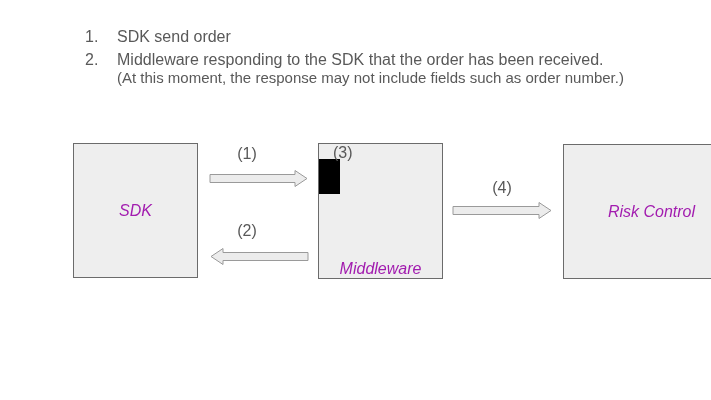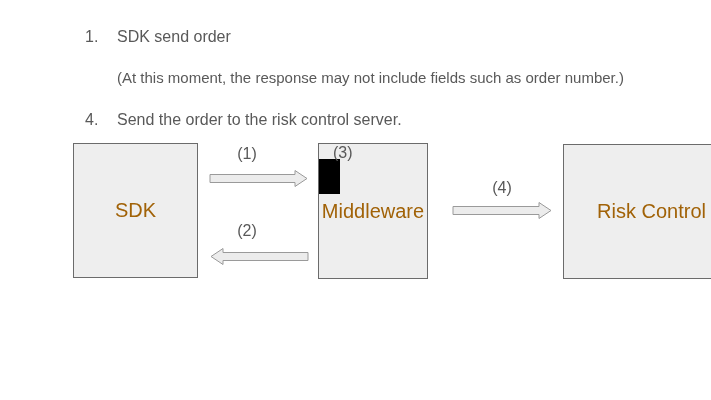--- a/index.html
+++ b/index.html
@@ -36,24 +36,24 @@
     white-space:nowrap;
     color:var(--text);
   }
   
   .node{
     position:absolute;
     background:var(--box-fill);
     border:1px solid var(--box-border);
     box-sizing:border-box;
     display:flex;align-items:center;justify-content:center;
-    font-size:20px;color:#a16207;
+    font-size:16px;color:#a21caf;font-style:italic;
   }
   .node-sdk{left:53px;top:143px;width:125px;height:135px;}
-  .node-mw{left:298px;top:143px;width:110px;height:136px;}
+  .node-mw{left:298px;top:143px;width:125px;height:136px;align-items:flex-end;}
   .node-rc{left:543px;top:144px;width:149px;height:135px;padding-left:28px;}
   .marker{
     position:absolute;left:299px;top:159px;width:21px;height:35px;
     background:var(--marker);
   }
   .arrows{position:absolute;left:0;top:0;}
   .arrows polygon{fill:var(--arrow-fill);stroke:var(--arrow-border);stroke-width:1;}
   .alabel{
     position:absolute;
     font-size:16px;line-height:17px;color:var(--text);
@@ -65,24 +65,24 @@
   .l4{left:462px;top:179px;}
 </style>
 </head>
 <body>
 
 <div class="canvas">
 
   <div class="step s1">
     <span class="num">1.</span><span class="txt">SDK send order</span>
   </div>
+  <div class="step s2">
+    <span class="num">2.</span><span class="txt">Middleware responding to the SDK that the order has been received.</span>
+  </div>
   <div class="note">(At this moment, the response may not include fields such as order number.)</div>
-  <div class="step s4">
-    <span class="num">4.</span><span class="txt">Send the order to the risk control server.</span>
-  </div>
 
   <div class="node node-sdk">
     <span>SDK</span>
   </div>
   <div class="node node-mw">
     <span>Middleware</span>
   </div>
   <div class="node node-rc">
     <span>Risk Control</span>
   </div>

